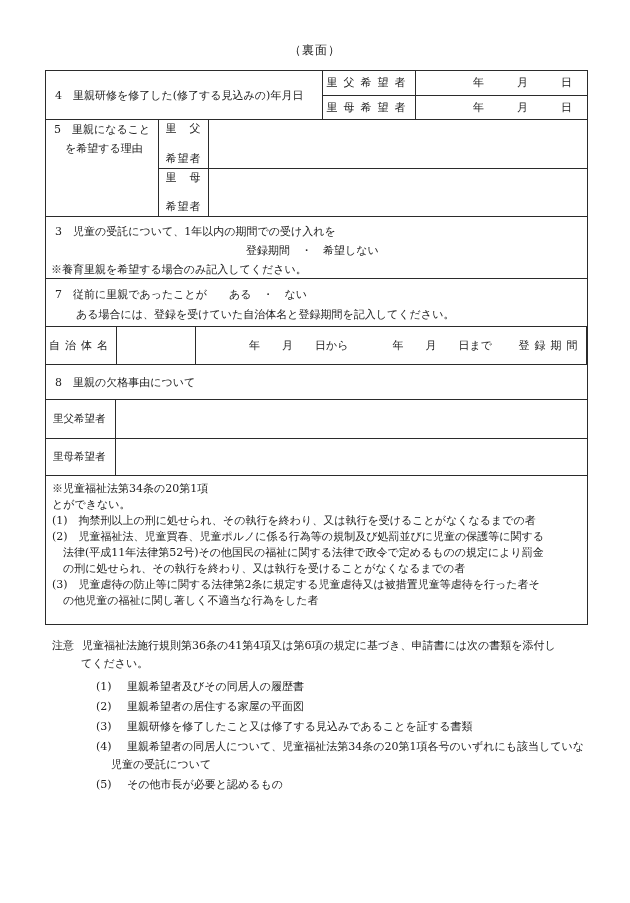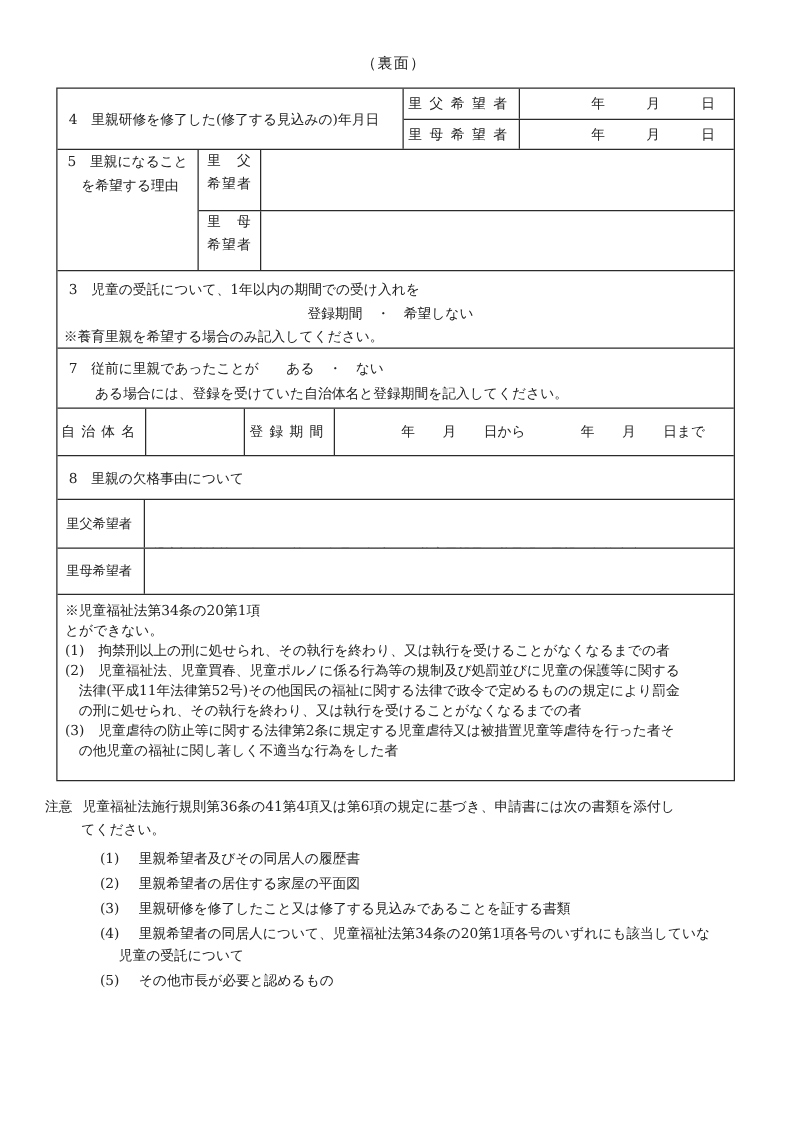--- a/index.html
+++ b/index.html
@@ -25,21 +25,21 @@
   .r4-right { flex:1; display:flex; flex-direction:column; }
   .r4-sub { flex:1; display:flex; }
   .r4-who { width:93px; display:flex; align-items:center; justify-content:center; letter-spacing:6px; }
   .r4-date { flex:1; display:flex; align-items:center; justify-content:flex-end; padding-right:15px; }
 
   
   .r5 { height:97px; }
   .r5-label { width:113px; display:flex; flex-direction:column; justify-content:flex-start; padding-left:8px; line-height:19px; }
   .r5-right { flex:1; display:flex; flex-direction:column; }
   .r5-sub { flex:1; display:flex; }
-  .r5-who { width:50px; display:flex; flex-direction:column; justify-content:flex-start; align-items:center; line-height:18px; letter-spacing:1px; }
+  .r5-who { width:50px; display:flex; flex-direction:column; justify-content:space-between; align-items:center; line-height:18px; letter-spacing:1px; }
   .r5-content { flex:1; }
 
   
   .r6 { height:62px; display:block; padding-top:5px; line-height:19px; }
   .r6 .l1 { padding-left:9px; }
   .r6 .l2 { padding-left:200px; }
   .r6 .l3 { padding-left:5px; }
   .r7 { height:48px; display:block; padding-top:6px; line-height:20px; }
   .r7 .l1 { padding-left:9px; }
   .r7 .l2 { padding-left:30px; }
@@ -60,21 +60,21 @@
   .dq-f { height:39px; }
   .dq-m { height:37px; }
   .dq-who { width:70px; display:flex; align-items:center; padding-left:7px; }
   .dq-text { flex:1; padding:3px 6px 0; line-height:16px; white-space:pre; overflow:hidden; }
 
   
   .law { height:149px; display:block; padding:5px 6px 0; font-size:11px; line-height:16px; }
   .law div { white-space:pre; overflow:hidden; }
 
   
-  .notice { position:absolute; left:36px; top:637px; width:556px; font-size:11px; }
+  .notice { position:absolute; left:52px; top:637px; width:556px; font-size:11px; }
   .n-l1 { display:flex; line-height:17px; }
   .n-head { margin-right:8px; }
   .n-l2 { margin-left:29px; line-height:19px; }
   .n-items { margin-left:44px; margin-top:4px; }
   .n-item { display:flex; line-height:20px; }
   .n-no { width:22px; }
   .n-text { margin-left:9px; white-space:pre; }
   .n-cont { margin-left:59px; line-height:16px; }
 </style>
 </head>
@@ -130,22 +130,22 @@
     </div>
 
     <div class="row r7">
       <div class="c l1">7　従前に里親であったことが　　ある　・　ない</div>
       <div class="c l2">ある場合には、登録を受けていた自治体名と登録期間を記入してください。</div>
     </div>
 
     <div class="row muni">
       <div class="cell m-name br">自治体名</div>
       <div class="cell m-blank br"></div>
+      <div class="cell m-dates">年　　月　　日から　　　　年　　月　　日まで</div>
       <div class="cell m-period br">登録期間</div>
-      <div class="cell m-dates">年　　月　　日から　　　　年　　月　　日まで</div>
     </div>
 
     <div class="row r8">
       <div class="c">8　里親の欠格事由について</div>
     </div>
 
     <div class="row dq dq-f">
       <div class="dq-who br">
         <span class="c">里父希望者</span>
       </div>

